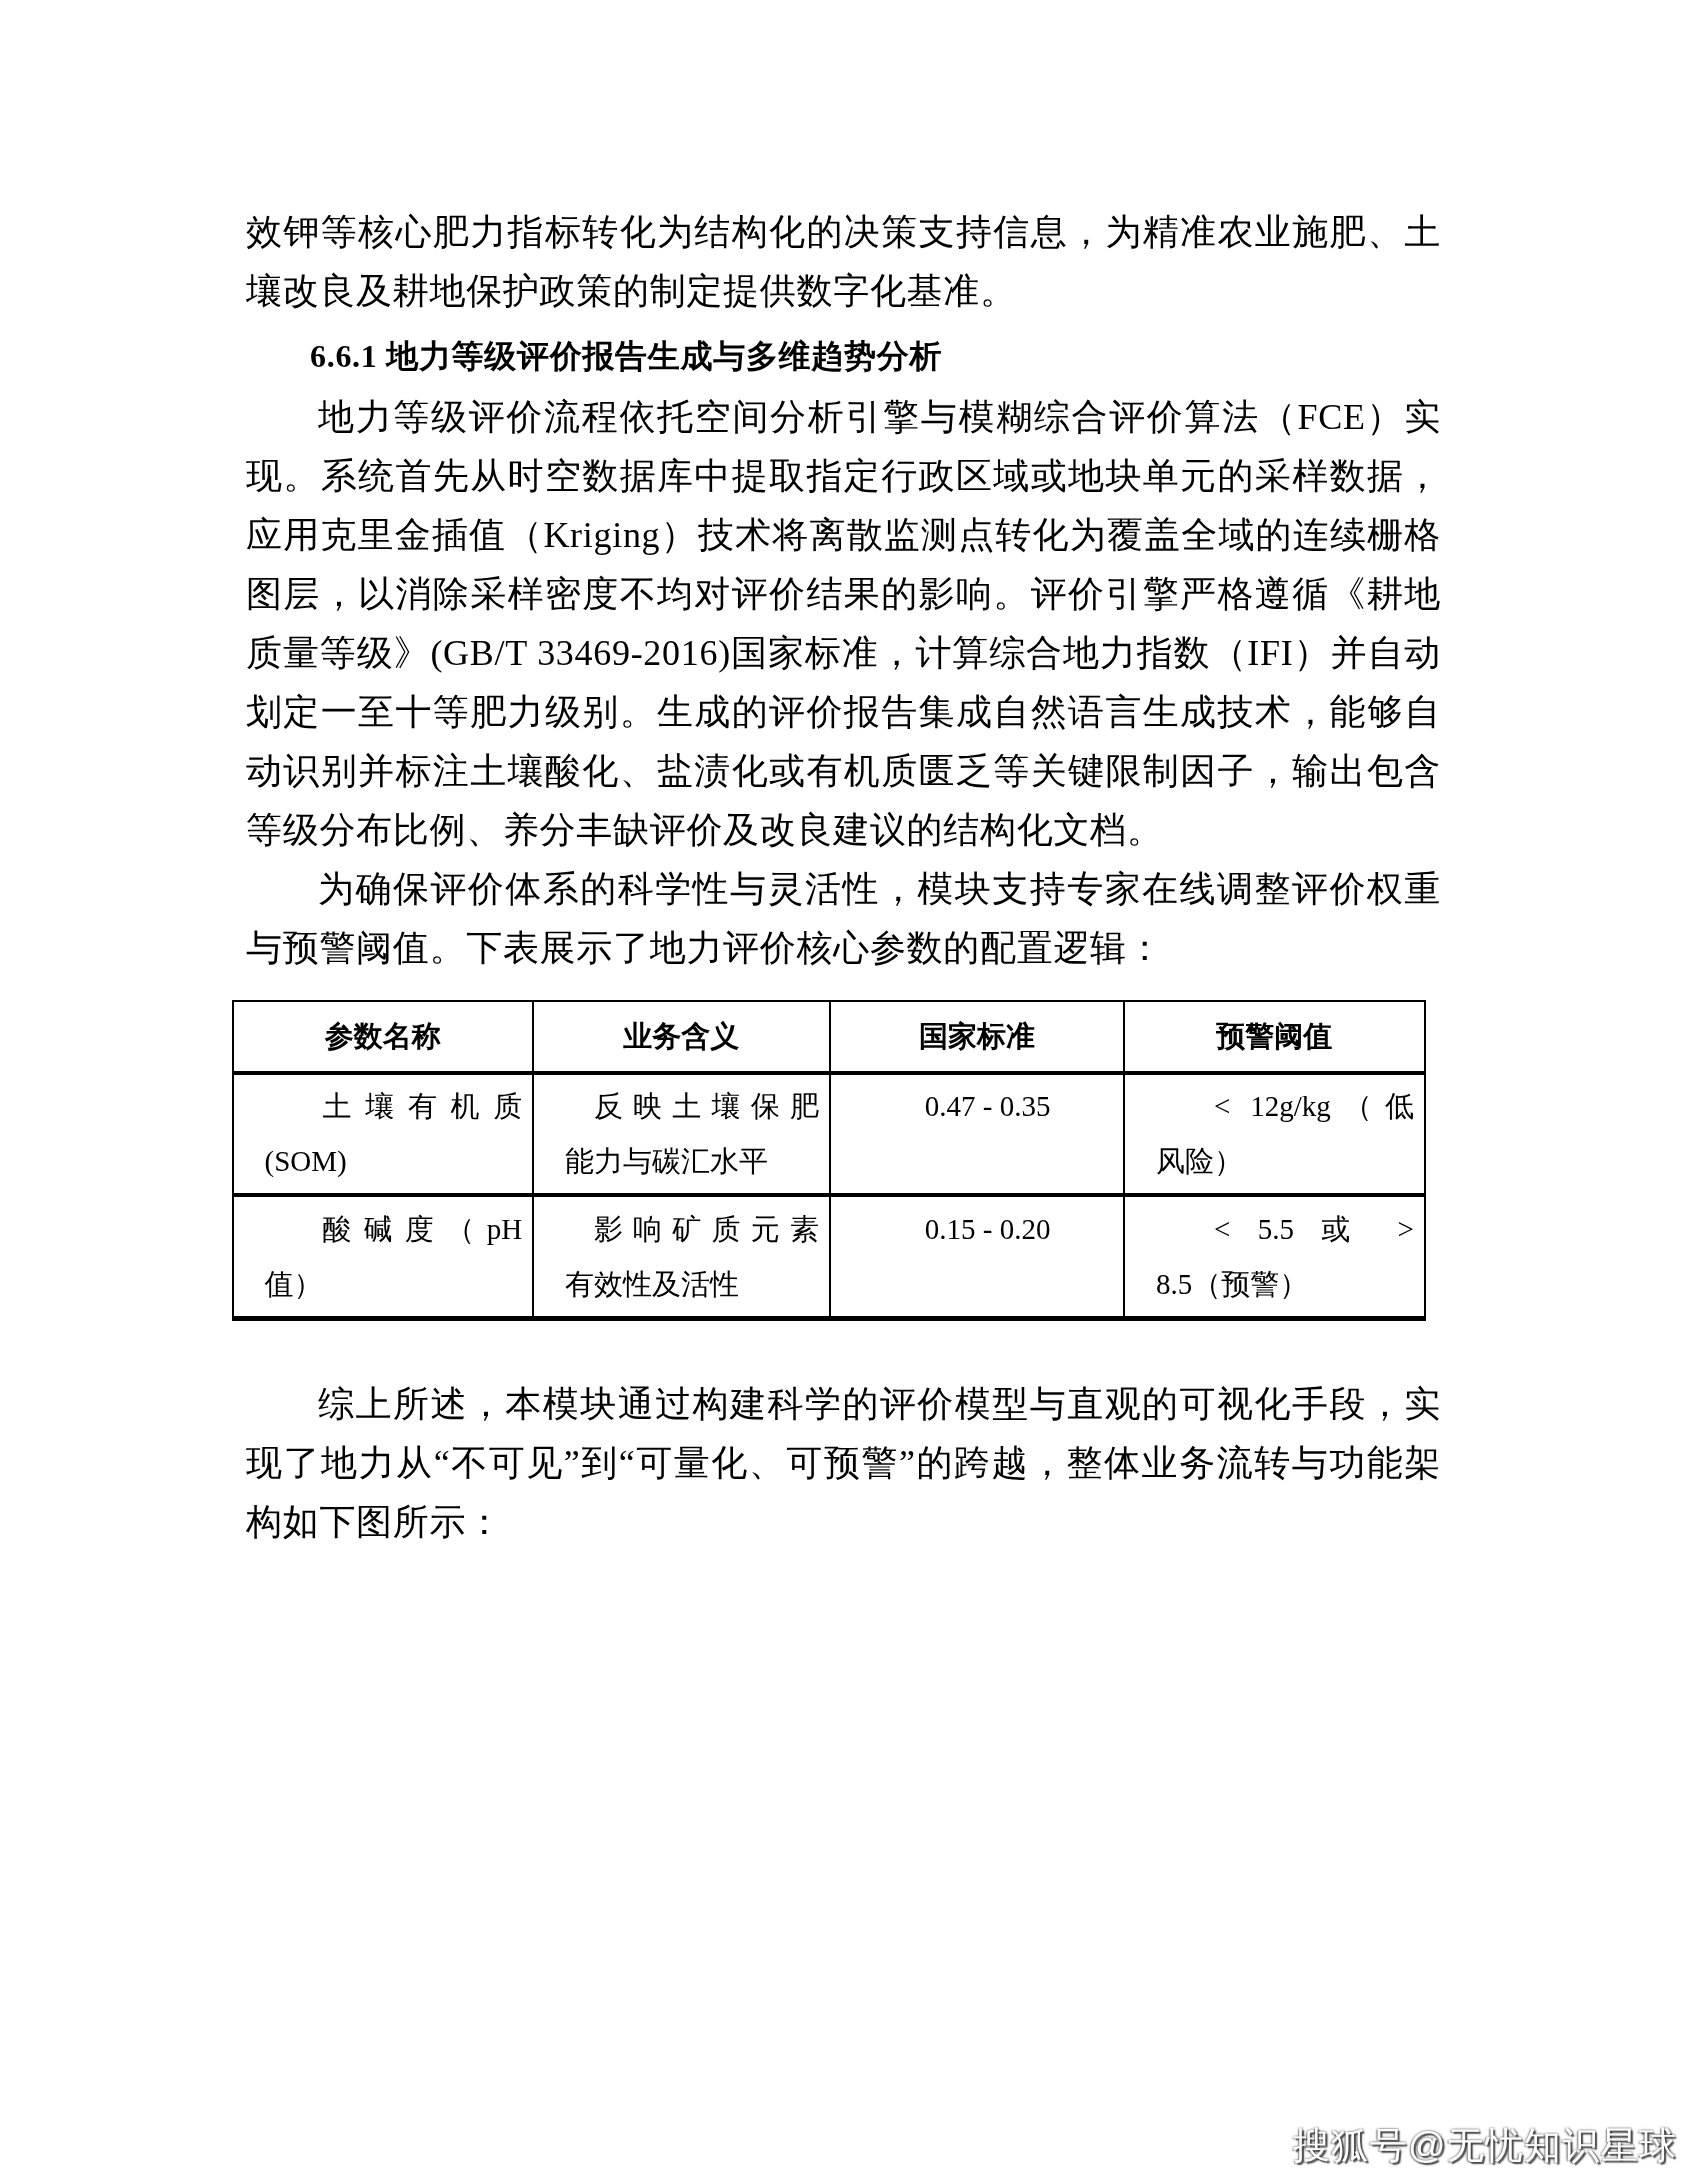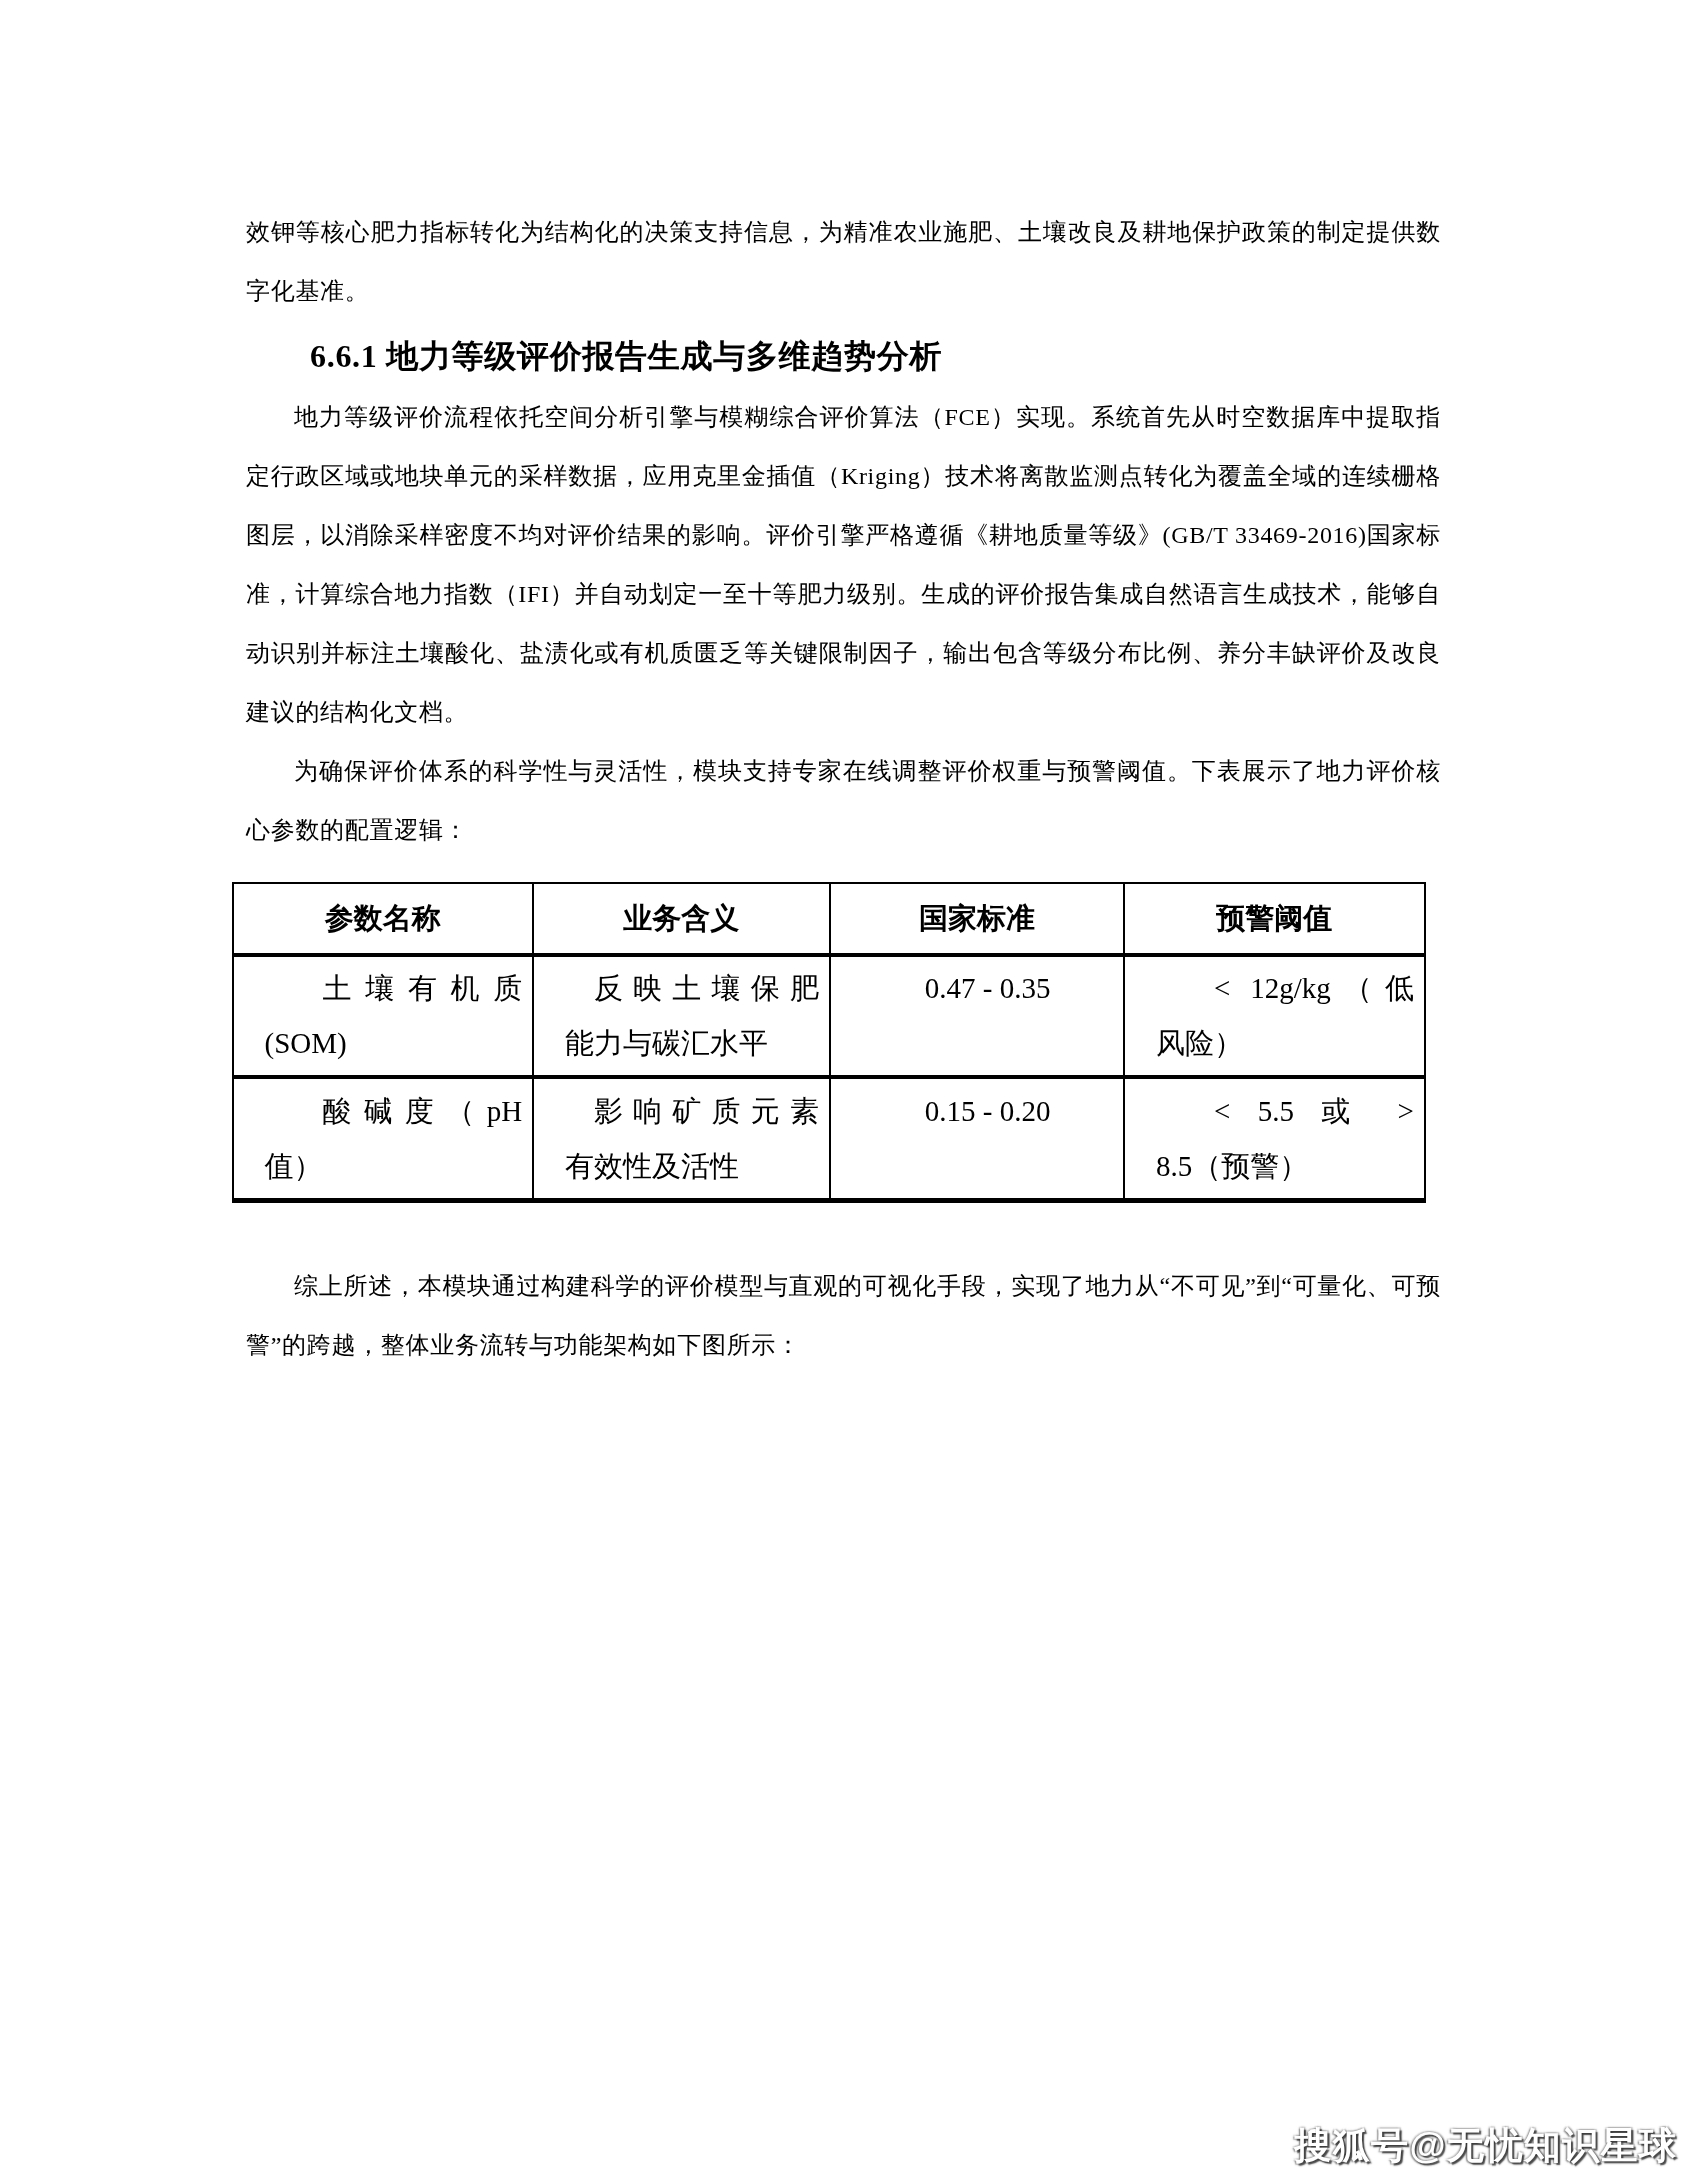--- a/index.html
+++ b/index.html
@@ -15,21 +15,21 @@
     position: relative;
     width: 1687px; height: 2183px;
     background: #ffffff;
   }
   .content {
     position: absolute;
     left: 246px; top: 203px;
     width: 1195px;
   }
   .para {
-    font-size: 24px;
+    font-size: 36px;
     line-height: 59px;
     text-align: justify;
     text-justify: inter-character;
     letter-spacing: 0.7px;
   }
   .indent { text-indent: 2em; }
   .heading {
     font-size: 32px;
     line-height: 59px;
     font-weight: bold;
@@ -72,21 +72,21 @@
   }
   .cl1.small-indent { text-indent: 1em; }
   .cl2 { text-align: left; }
   .cnum { text-align: center; }
   
   .watermark {
     position: absolute;
     right: 9.6px; top: 2121px;
     font-family: "Liberation Sans", "DejaVu Sans", sans-serif;
     font-size: 37px;
-    font-weight: bold;
+    font-weight: normal;
     color: #ffffff;
     letter-spacing: 1.4px;
     text-shadow:
       2.1px 2.1px 1.4px rgba(40,40,40,0.85),
       -1.4px 1.4px 1.4px rgba(90,90,90,0.55),
       1.4px -1.4px 1.4px rgba(120,120,120,0.45),
       -1.4px -1.4px 1.4px rgba(150,150,150,0.35);
     white-space: nowrap;
   }
   .spacer-after-table { height: 54px; }

